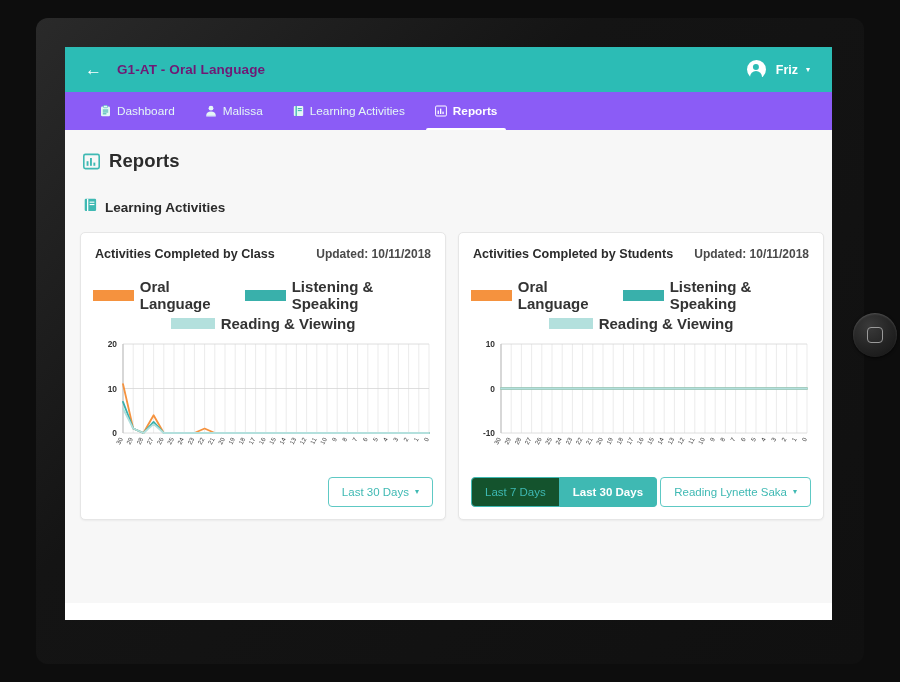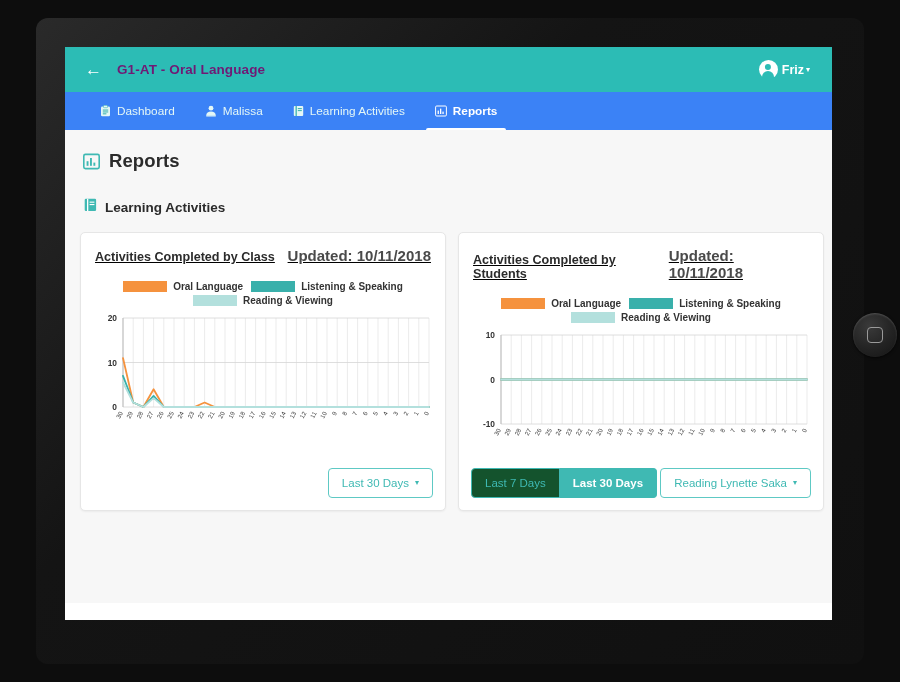--- a/index.html
+++ b/index.html
@@ -71,21 +71,21 @@
     color: #701a75;
     font-size: 13.5px;
     font-weight: bold;
     margin-left: 12px;
     letter-spacing: .1px;
   }
   #user-menu {
     margin-left: auto;
     display: flex;
     align-items: center;
-    gap: 4px;
+    gap: 10px;
     cursor: pointer;
   }
   #user-menu .avatar-ic {
     width: 19px; height: 19px;
     border-radius: 50%;
     background: #ffffff;
     position: relative;
     display: block;
   }
   #user-menu .avatar-ic::before {
@@ -114,21 +114,21 @@
   #user-menu .caret {
     color: #ffffff;
     font-size: 8px;
     line-height: 1;
     margin-left: -2px;
   }
 
   
   #nav-tabs {
     height: 38px;
-    background: #3b82f6;
+    background: #8b5cf6;
     display: flex;
     align-items: stretch;
     padding-left: 20px;
   }
   .nav-tab {
     display: flex;
     align-items: center;
     gap: 6px;
     padding: 0 15px;
     color: #e4f7f6;
@@ -190,48 +190,47 @@
     background: #ffffff;
     border: 1px solid #e6e6e6;
     border-radius: 5px;
     padding: 14px 12px 12px 12px;
     box-shadow: 0 1px 2px rgba(0,0,0,.05);
     display: flex;
     flex-direction: column;
   }
   .card-head {
     display: flex;
-    align-items: flex-end;
+    align-items: center;
     justify-content: space-between;
     padding: 0 2px;
-    text-decoration: underline;
   }
   .card-title {
     font-size: 12.6px;
     font-weight: bold;
     color: #2b2b2b;
   }
   .card-updated {
-    font-size: 15px;
+    font-size: 12px;
     font-weight: bold;
     color: #4a4a4a;
   }
 
   
   .legend {
     margin-top: 17px;
     display: flex;
     flex-direction: column;
     align-items: center;
     gap: 3px;
   }
   .legend-row { display: flex; align-items: center; gap: 8px; }
   .legend-item { display: flex; align-items: center; gap: 6px; }
   .legend-swatch { width: 44px; height: 11px; display: block; }
-  .legend-text { font-size: 10px; font-weight: bold; color: #333333; }
+  .legend-text { font-size: 15px; font-weight: bold; color: #333333; }
 
   
   .chart-wrap { margin-top: 6px; }
   .chart-svg { display: block; }
 
   
   .card-footer {
     margin-top: auto;
     padding-top: 14px;
     display: flex;

